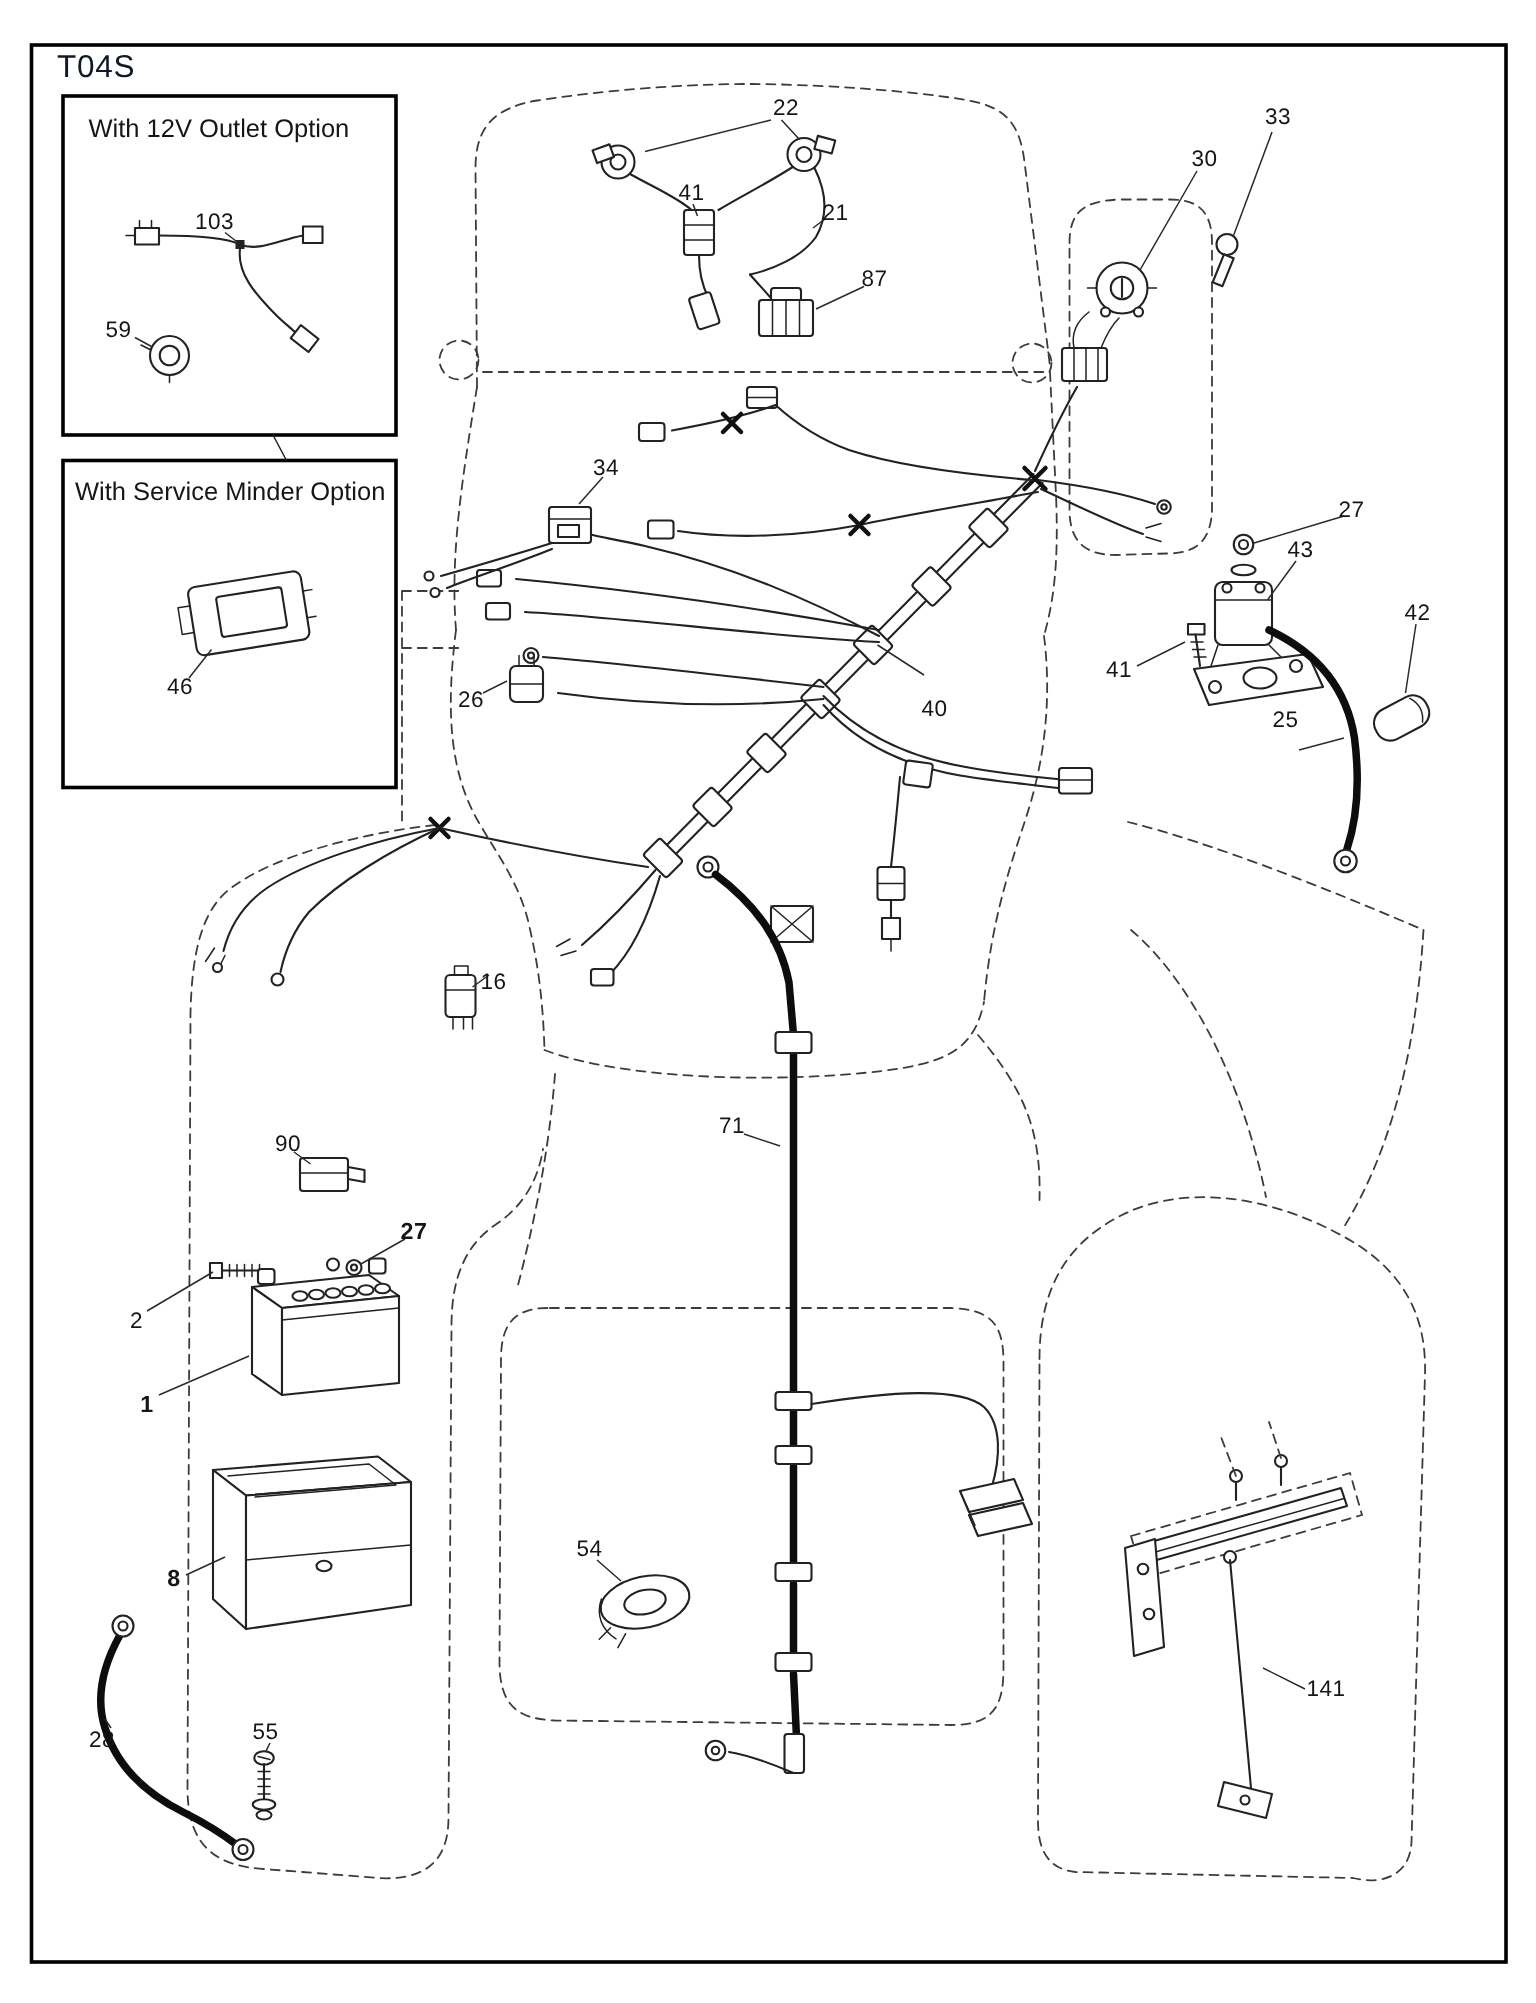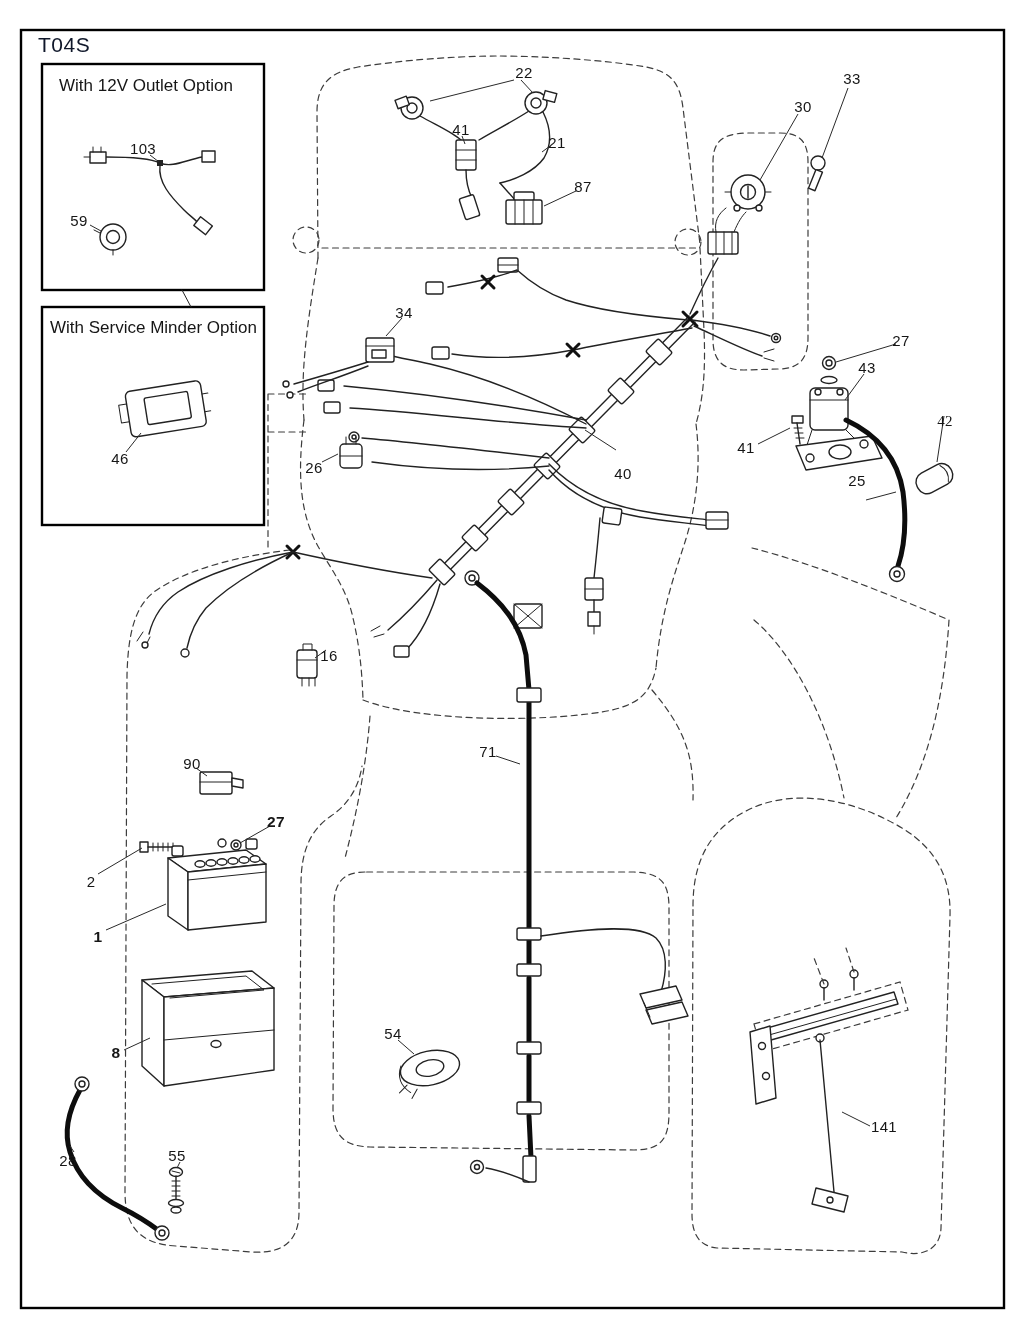--- a/index.html
+++ b/index.html
@@ -393,21 +393,21 @@
       <span class="callout" style="left: 524px; top: 72px;">22</span>
       <span class="callout" style="left: 461px; top: 129px;">41</span>
       <span class="callout" style="left: 557px; top: 142px;">21</span>
       <span class="callout" style="left: 583px; top: 186px;">87</span>
       <span class="callout" style="left: 803px; top: 106px;">30</span>
       <span class="callout" style="left: 852px; top: 78px;">33</span>
       <span class="callout" style="left: 404px; top: 312px;">34</span>
       <span class="callout" style="left: 901px; top: 340px;">27</span>
       <span class="callout" style="left: 867px; top: 367px;">43</span>
       <span class="callout" style="left: 746px; top: 447px;">41</span>
-      <span class="callout" style="left: 945px; top: 421px; font-family: Liberation Serif, serif;">42</span>
+      <span class="callout" style="left: 945px; top: 409px;">42</span>
       <span class="callout" style="left: 857px; top: 480px;">25</span>
       <span class="callout" style="left: 623px; top: 455px; margin-top: 18px;">40</span>
       <span class="callout" style="left: 314px; top: 467px;">26</span>
       <span class="callout" style="left: 329px; top: 614px; margin-top: 41px;">16</span>
       <span class="callout" style="left: 192px; top: 763px;">90</span>
       <span class="callout" style="left: 91px; top: 881px;">2</span>
       <span class="callout bold" style="left: 276px; top: 822px;">27</span>
       <span class="callout bold" style="left: 98px; top: 937px;">1</span>
       <span class="callout bold" style="left: 116px; top: 1053px;">8</span>
       <span class="callout" style="left: 68px; top: 1160px;">28</span>

